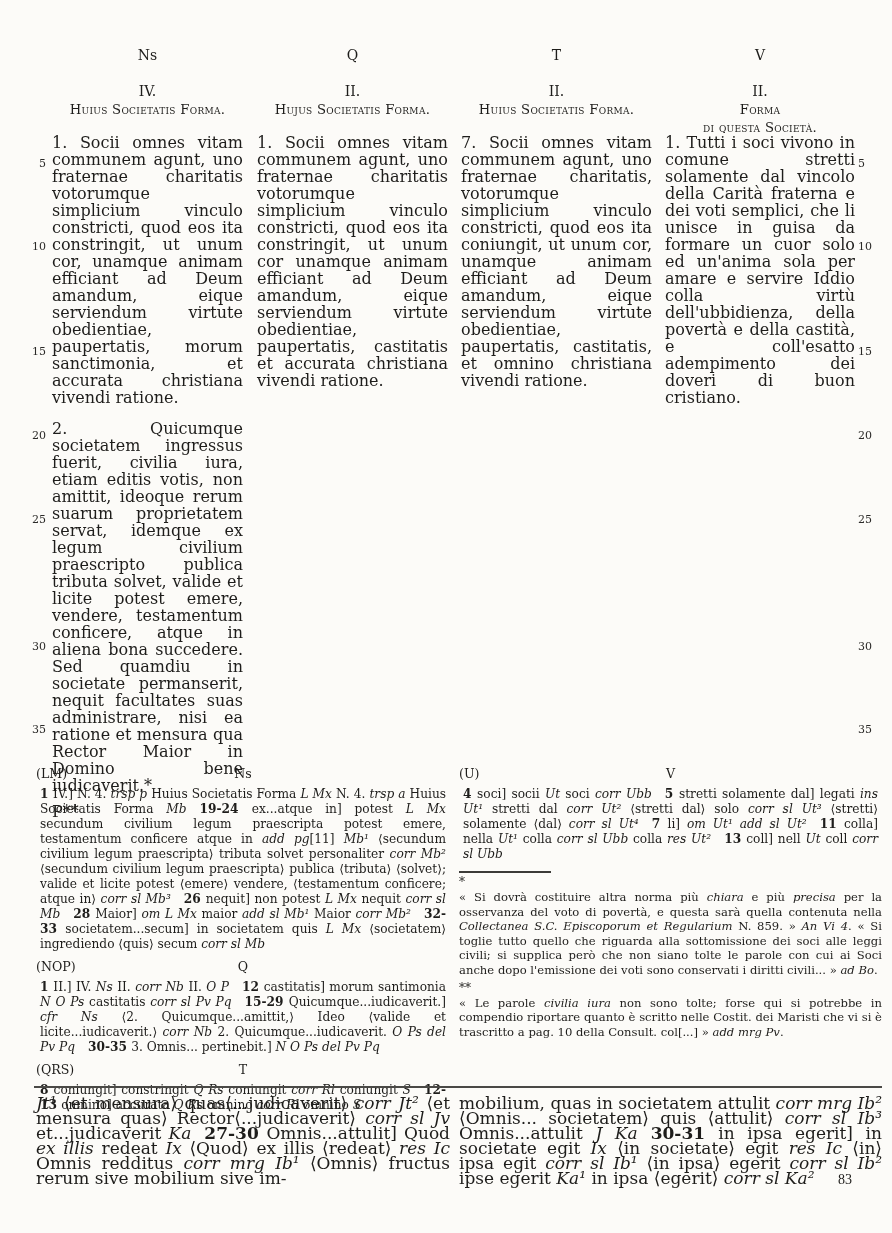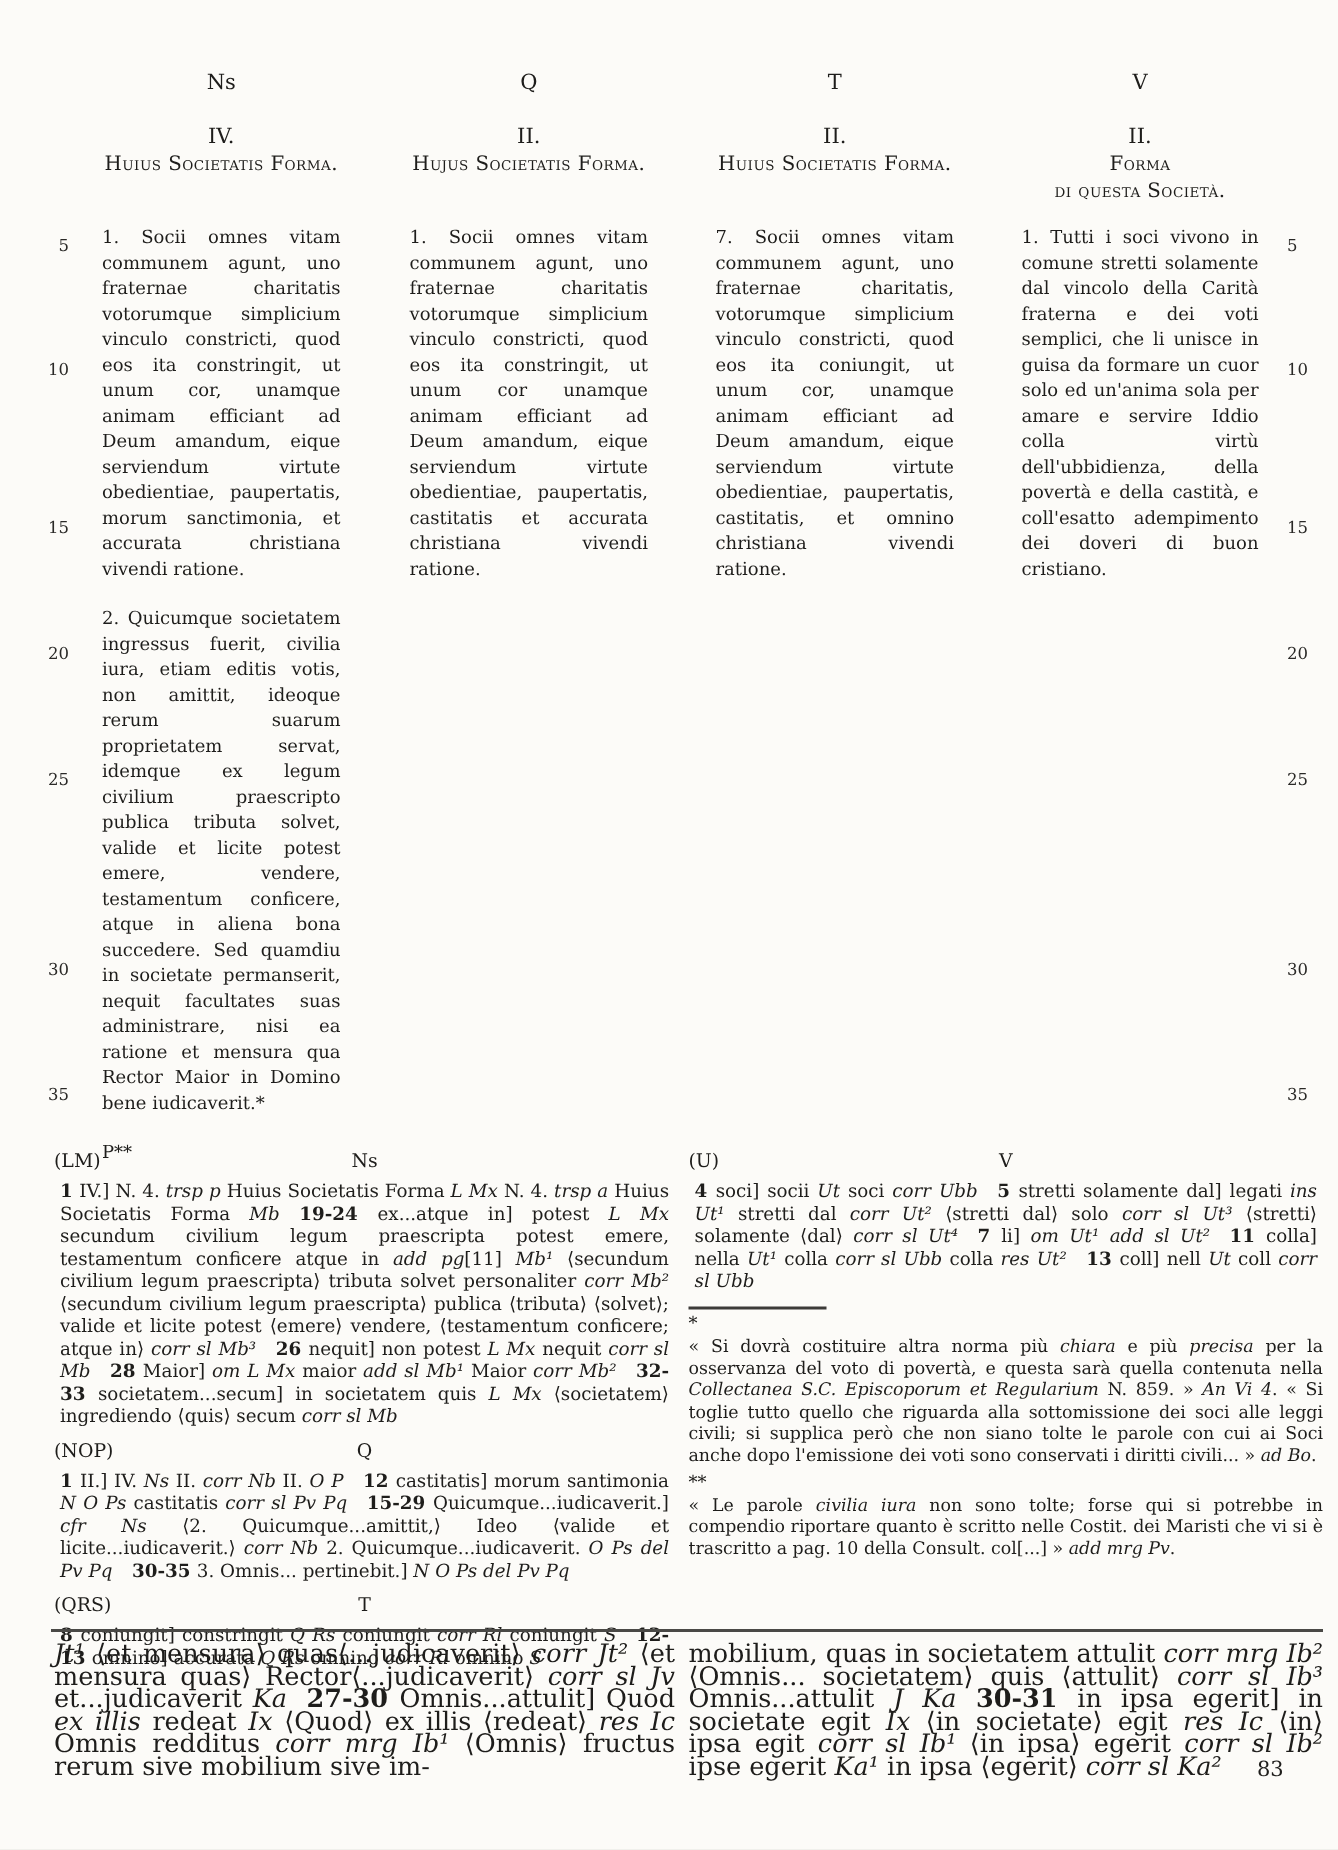--- a/index.html
+++ b/index.html
@@ -9,21 +9,21 @@
     font-family:"DejaVu Serif","Liberation Serif",serif;
     overflow:hidden;
   }
   
   .col{position:absolute; top:46px; width:191px;}
   .col-header{height:88px; text-align:center;}
   .siglum{font-size:14px; line-height:18px;}
   .chap{font-size:14px; line-height:18px; margin-top:18px;}
   .title{font-variant:small-caps; font-size:13.2px; line-height:16px; letter-spacing:.3px; margin-top:2px;}
   .title:empty{display:none;}
-  .body-p{margin:16px; font-size:12px; line-height:17px; text-align:justify; text-justify:inter-word;}
+  .body-p{margin:0; font-size:16px; line-height:17px; text-align:justify; text-justify:inter-word;}
   .body-p:empty{display:none;}
   .m14{margin-top:14px;}
   .pstar{margin-top:9px; text-align:left;}
   .m28{margin-top:27px;}
   
   .lnum{position:absolute; font-size:11px; line-height:14px; width:22px; color:#2a2927;}
   .lnum.l{text-align:right;}
   
   .app-col{position:absolute; font-size:12.2px; line-height:15px;}
   .app-head{position:relative; text-align:center; height:17px; margin-bottom:3px; font-size:12.6px;}
@@ -33,21 +33,21 @@
   .run-i{font-style:italic;}
   .run-b{font-weight:bold;}
   .run-g{display:inline-block; width:13px;}
   
   .fn-rule{width:92px; height:0; border-top:2px solid #3c3b38; margin:9px 0 3px 0;}
   .fn-marker{font-size:12px; line-height:12px; height:12px;}
   .fn-p{margin:2px 0 0 0; font-size:11.6px; line-height:14.6px; text-align:justify;}
   
   .bottom-rule{position:absolute; left:34px; top:1086px; width:848px; height:0; border-top:2.5px solid #4a4946;}
   .bottom-col{position:absolute; top:1096px; margin:0; font-size:17px; line-height:15px; text-align:justify;}
-  .page-num{position:absolute; left:838px; top:1172px; font-size:14px;}
+  .page-num{position:absolute; left:838px; top:1172px; font-size:14px;font-family:Liberation Serif, serif;}
 </style>
 </head>
 <body>
 
 <div class="page">
 
   <span class="lnum l" style="left:24px; top:157px">5</span>
   <span class="lnum l" style="left:24px; top:240px">10</span>
   <span class="lnum l" style="left:24px; top:345px">15</span>
   <span class="lnum l" style="left:24px; top:429px">20</span>

